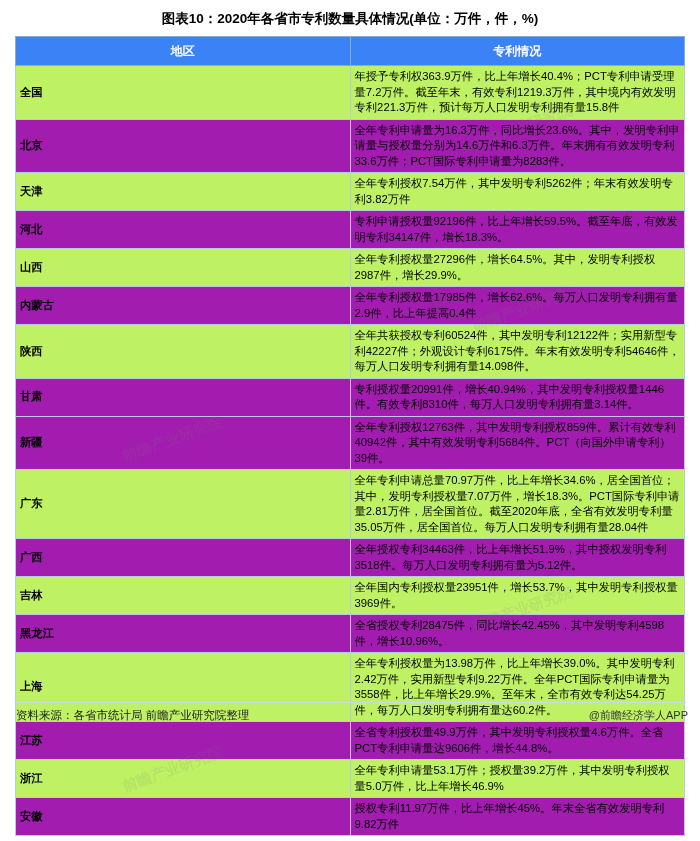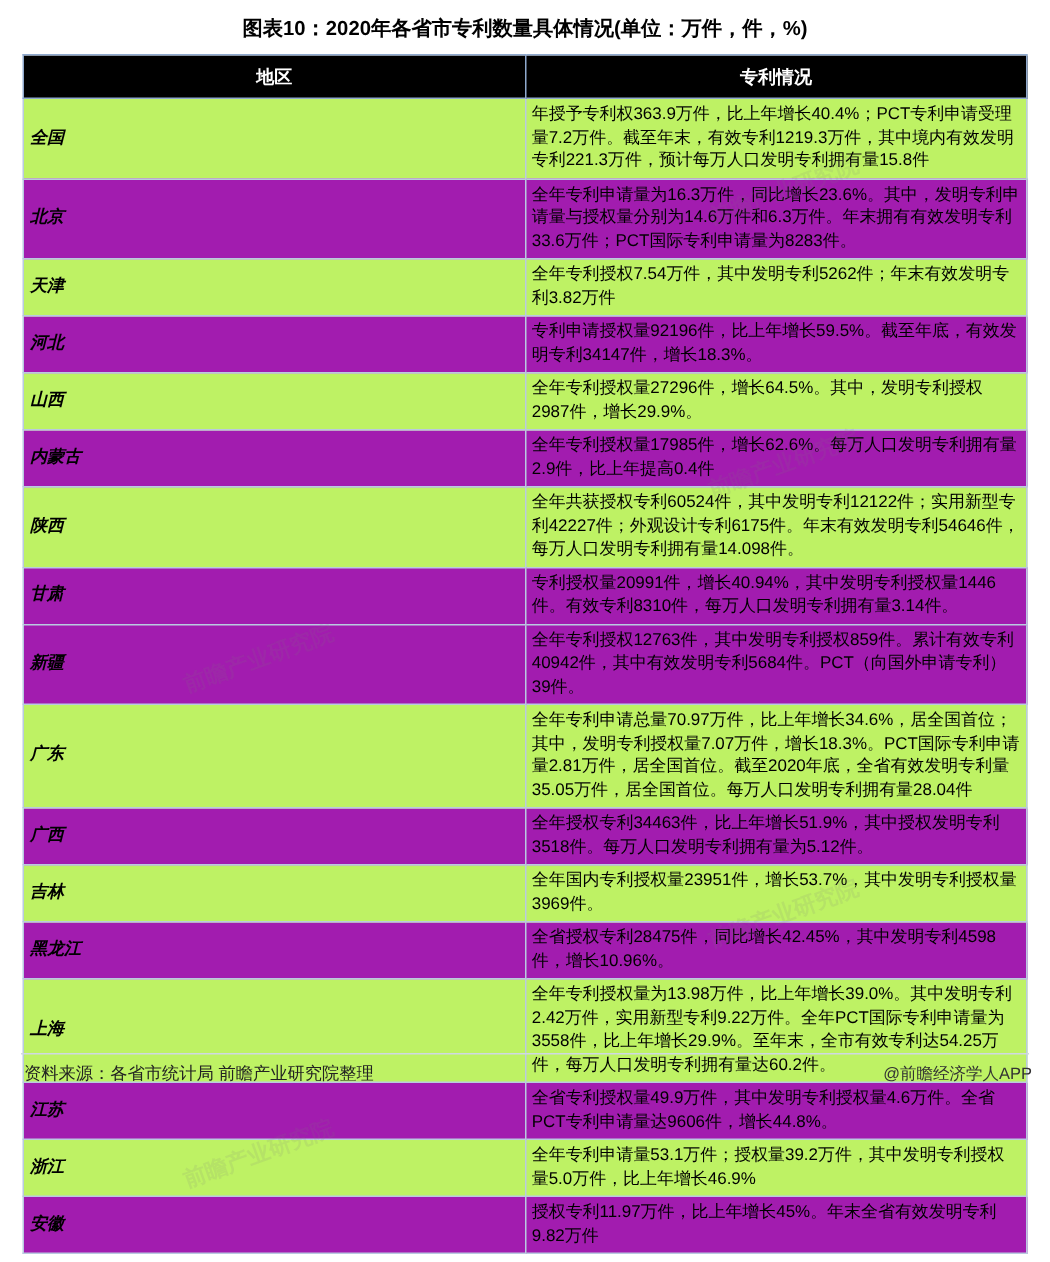--- a/index.html
+++ b/index.html
@@ -30,21 +30,21 @@
     padding: 10px 0 8px 0;
     letter-spacing: 0px;
   }
   table.maintable {
     border-collapse: collapse;
     width: 670px;
     margin: 0 auto;
     table-layout: fixed;
   }
   table.maintable th {
-    background: #000000;
+    background: #3b82f6;
     color: #ffffff;
     font-size: 12px;
     font-weight: bold;
     border: 1px solid #8fa9cd;
     padding: 4px 2px;
     text-align: center;
     height: 20px;
   }
   table.maintable td {
     border: 1px solid #b9cae0;
@@ -54,21 +54,20 @@
     vertical-align: middle;
     color: #000;
   }
   td.region {
     width: 56px;
     text-align: left;
     font-weight: bold;
     font-size: 11.6px;
     padding-left: 5px;
     white-space: nowrap;
-    font-style: italic;
   }
   tr.even td {
     background: #bef264;
   }
   tr.odd td {
     background: #a21caf;
   }
   .source {
     position: absolute;
     left: 16px;

